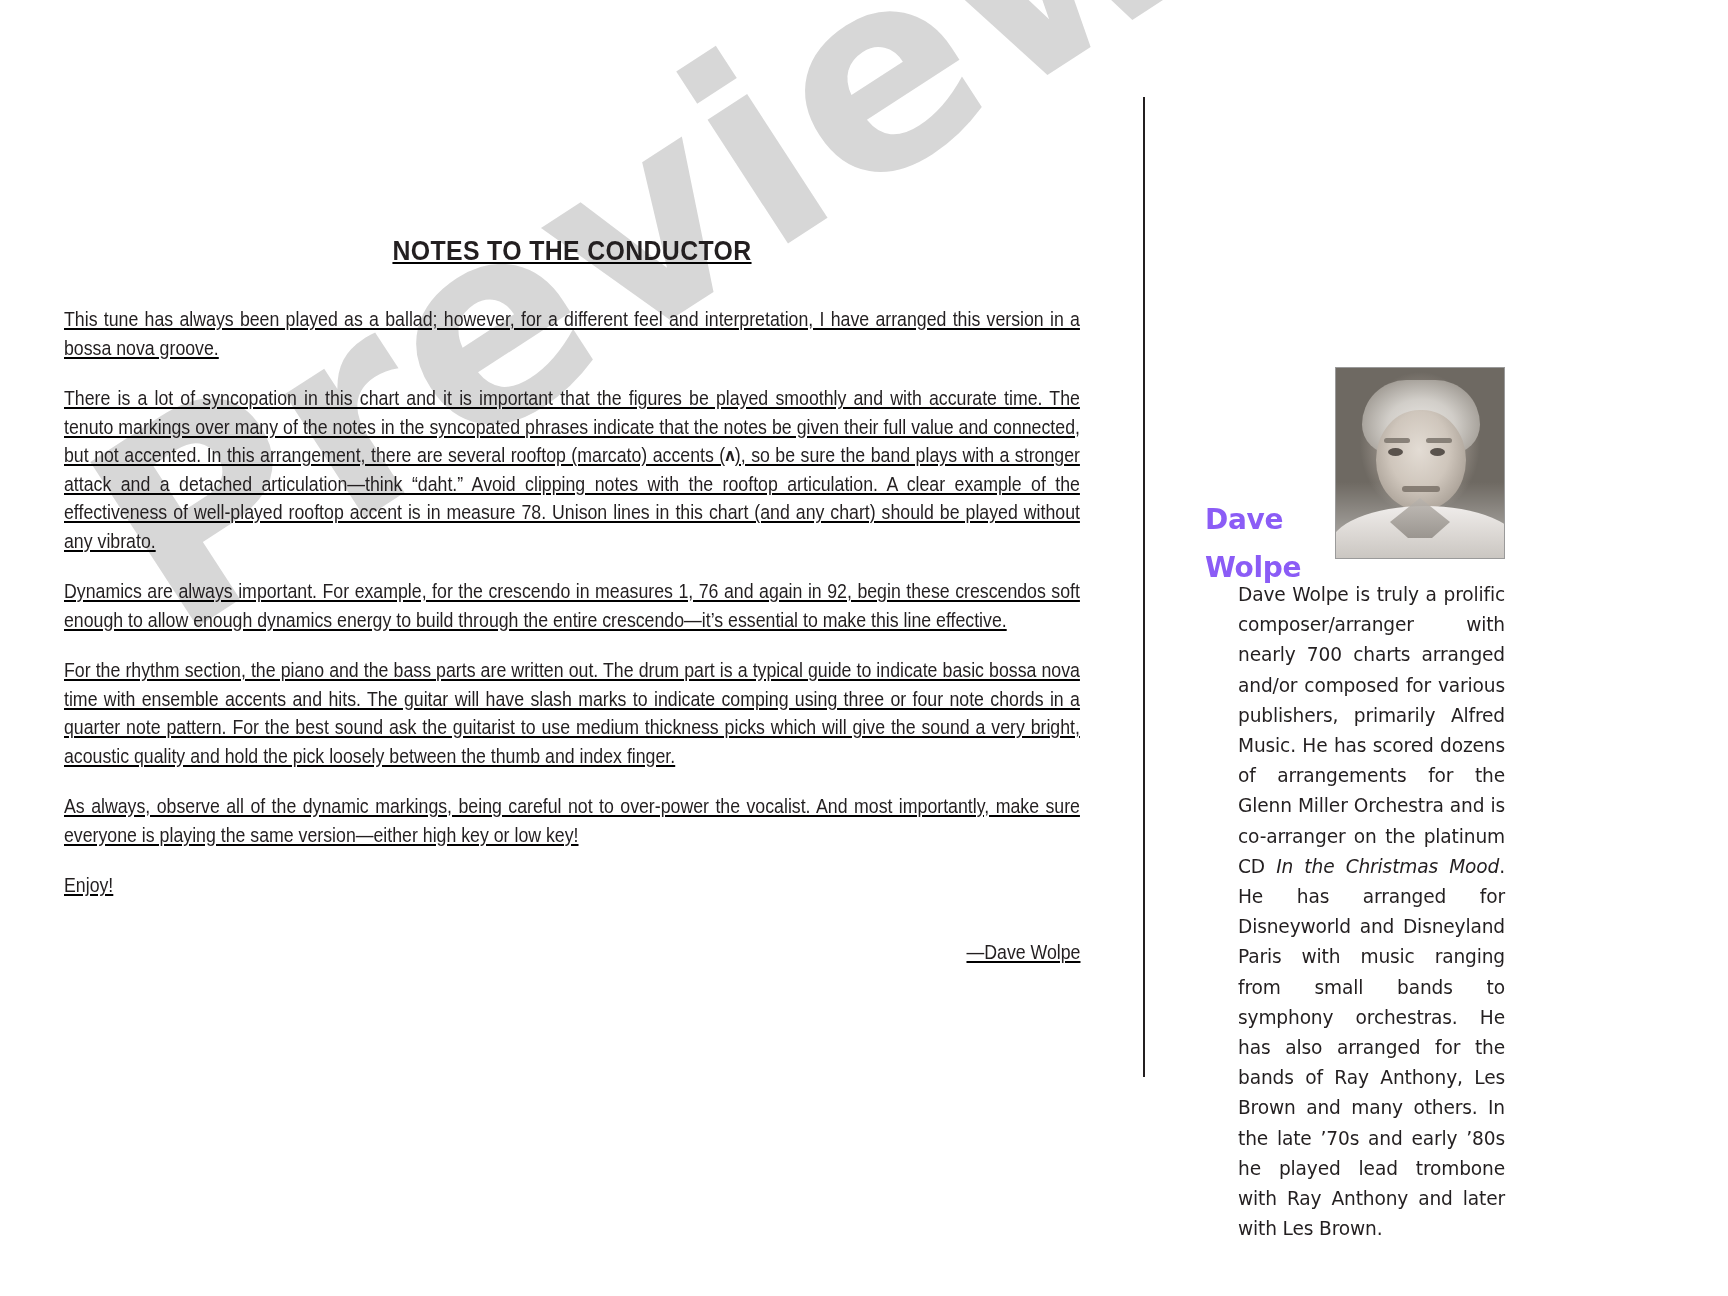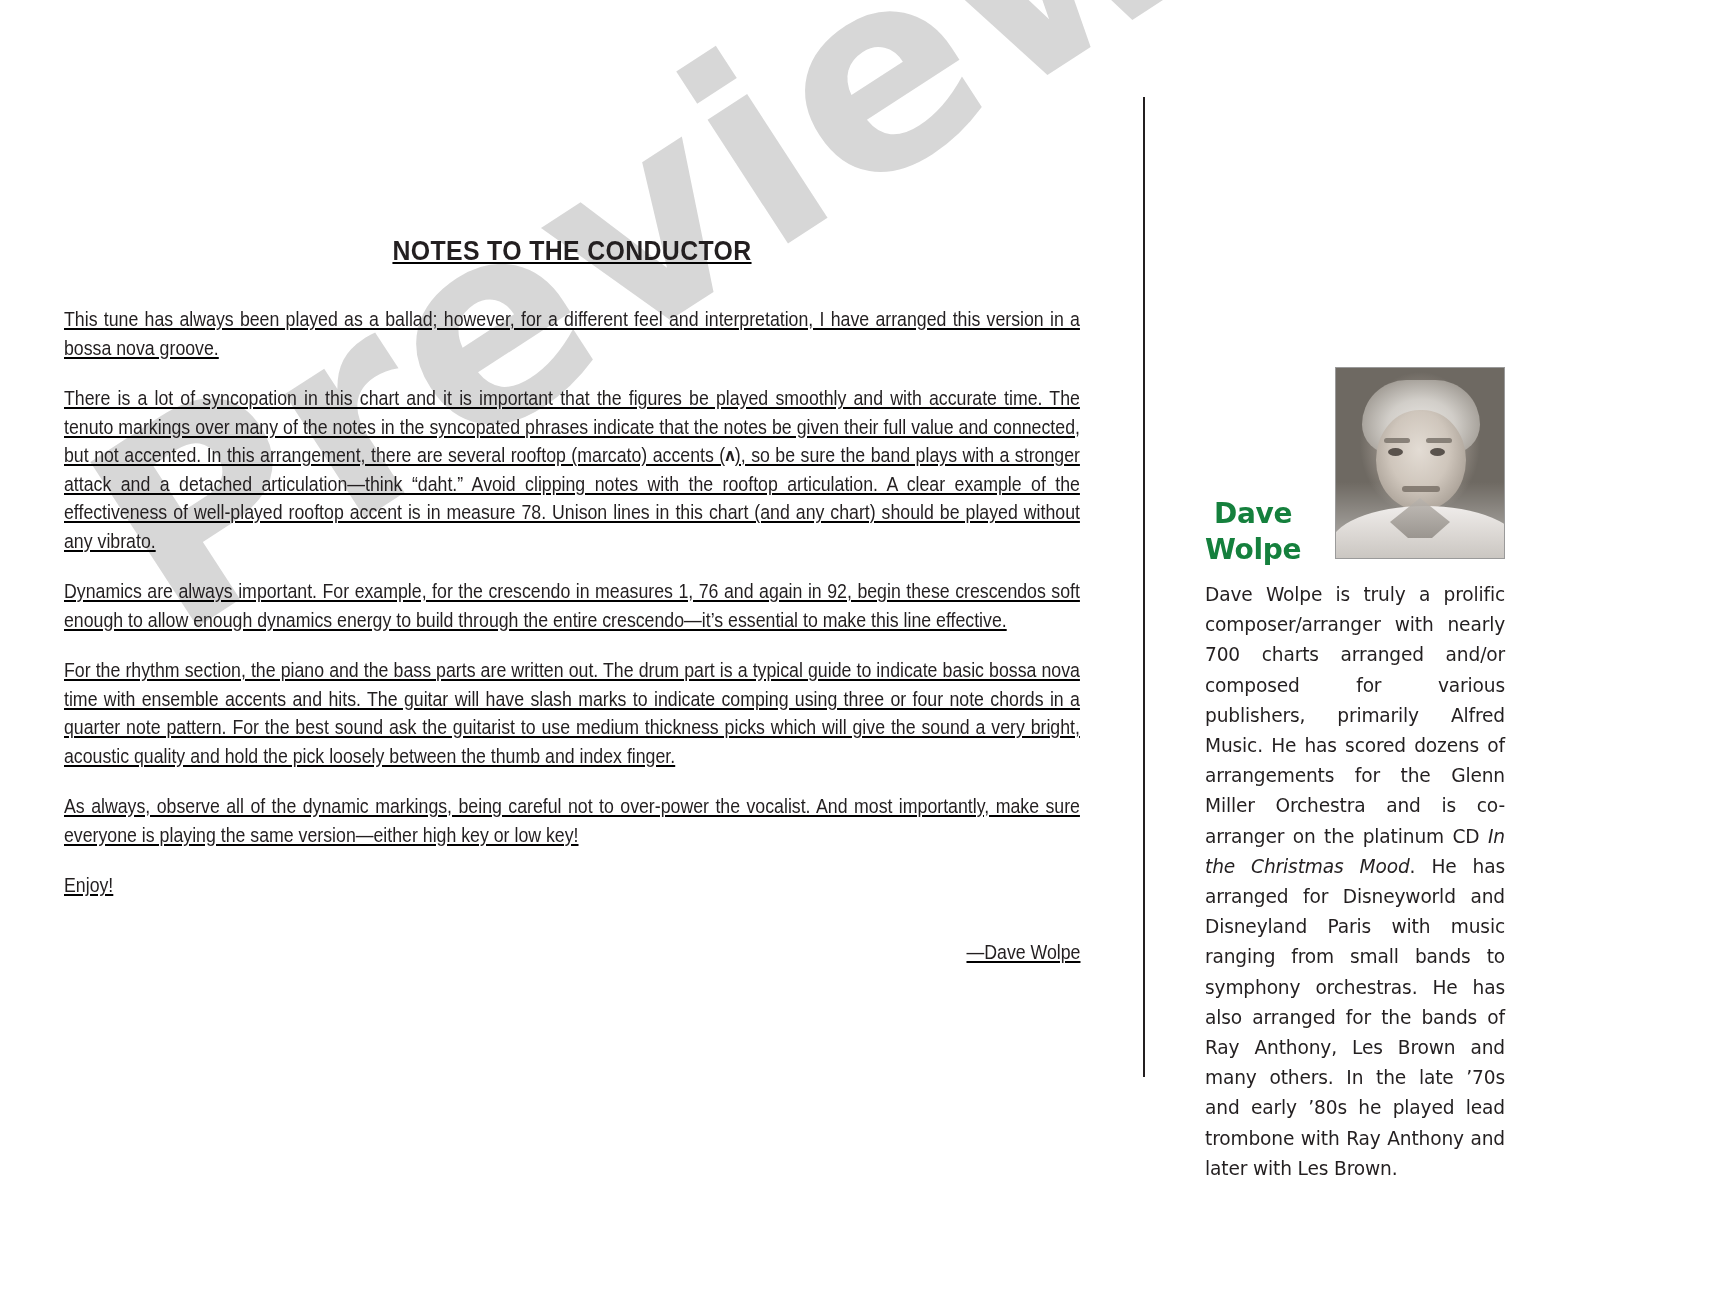--- a/index.html
+++ b/index.html
@@ -179,33 +179,33 @@
     clip-path: polygon(50% 0%, 100% 60%, 70% 100%, 30% 100%, 0% 60%);
     opacity: .85;
   }
   .bio-name {
     position: absolute;
     left: 0;
     top: 136px;
     font-family: "DejaVu Sans", sans-serif;
     font-weight: bold;
     font-size: 28px;
-    line-height: 36px;
-    color: #15803d;
+    line-height: 48px;
+    color: #8b5cf6;
     letter-spacing: -0.3px;
-    text-align: center;
   }
   .bio-text {
     margin-top: 14px;
     text-align: justify;
     font-family: "DejaVu Sans", sans-serif;
     font-size: 18.6px;
     line-height: 30.2px;
     color: #231f20;
     letter-spacing: -0.15px;
+    margin-left: 33px;
   }
   .bio-text em { font-style: italic; }
 </style>
 </head>
 <body>
 
 <div class="page">
 
   <div class="watermark">
     <div class="watermark-text">Preview Only</div>

